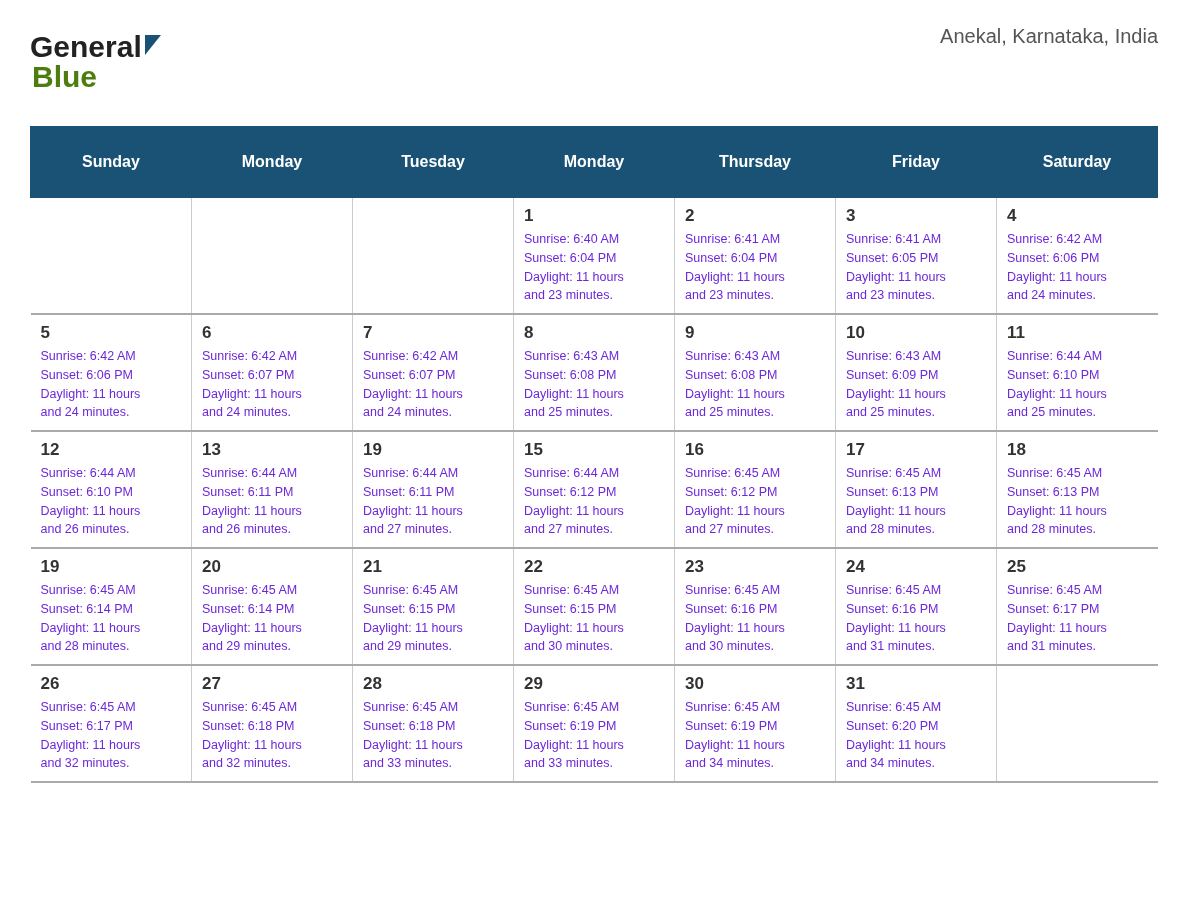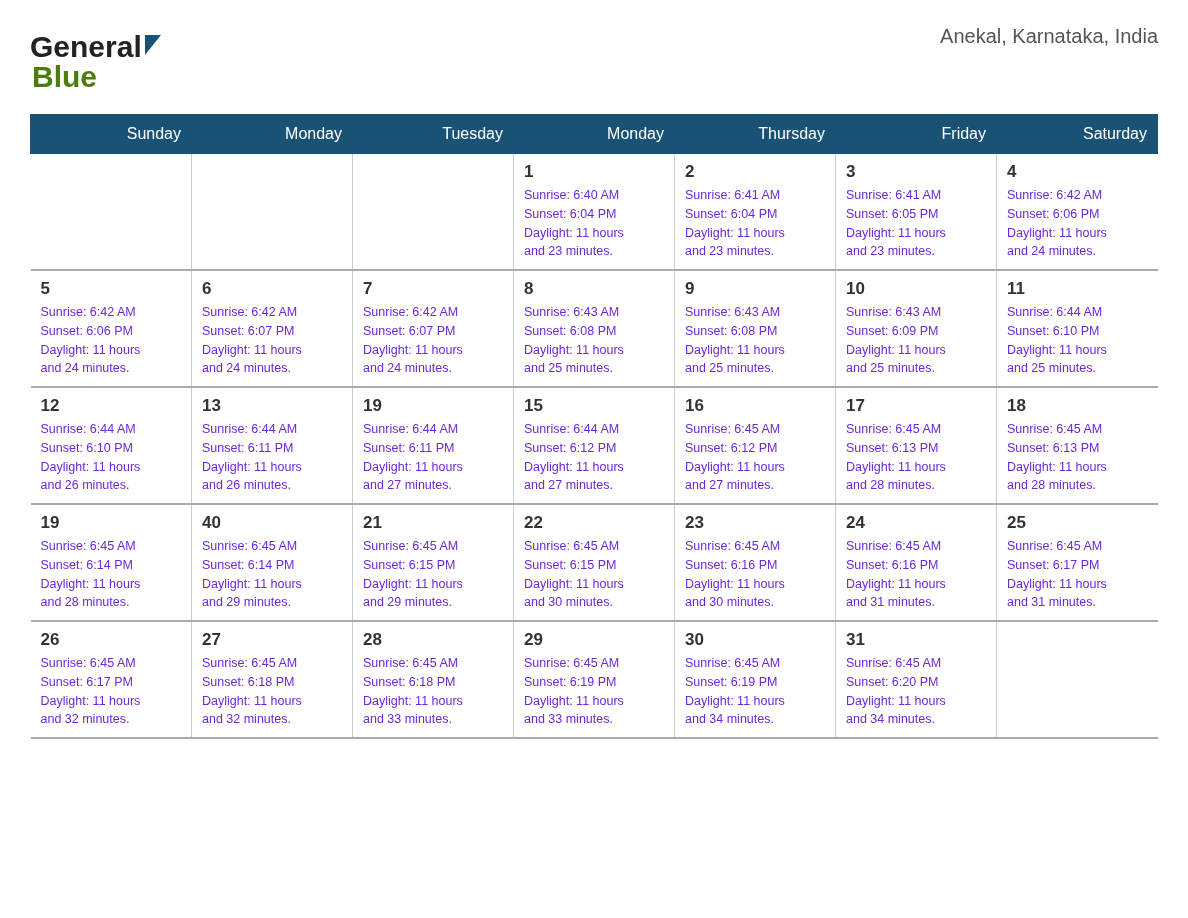--- a/index.html
+++ b/index.html
@@ -7,21 +7,21 @@
       font-family: Arial, sans-serif;
       background: #fff;
       width: 1188px;
       min-height: 918px;
       padding: 20px 30px;
     }
     .header {
       display: flex;
       justify-content: space-between;
       align-items: flex-start;
-      margin-bottom: 20px;
+      margin-bottom: 32px;
     }
     .title-section {
       text-align: right;
     }
     .month-title {
       font-size: 52px;
       font-weight: normal;
       color: #333;
       line-height: 1.1;
     }
@@ -33,24 +33,24 @@
     table {
       width: 100%;
       border-collapse: collapse;
       table-layout: fixed;
     }
     thead tr {
       background-color: #1a5276;
     }
     thead th {
       color: #fff;
-      text-align: right;
-      padding: 10px 10px;
+      text-align: center;
+      padding: 26px 10px;
       font-size: 16px;
-      font-weight: normal;
+      font-weight: bold;
       border: 1px solid #1a5276;
     }
     tbody tr {
       border-bottom: 2px solid #aaa;
     }
     tbody td {
       vertical-align: top;
       padding: 8px 10px;
       border-right: 1px solid #ccc;
       border-left: 1px solid #ccc;
@@ -219,21 +219,21 @@
           <span class="day-number">18</span>
           <div class="day-info">Sunrise: 6:45 AM<br>Sunset: 6:13 PM<br>Daylight: 11 hours<br>and 28 minutes.</div>
         </td>
       </tr>
       <tr>
         <td>
           <span class="day-number">19</span>
           <div class="day-info">Sunrise: 6:45 AM<br>Sunset: 6:14 PM<br>Daylight: 11 hours<br>and 28 minutes.</div>
         </td>
         <td>
-          <span class="day-number">40</span>
+          <span class="day-number">20</span>
           <div class="day-info">Sunrise: 6:45 AM<br>Sunset: 6:14 PM<br>Daylight: 11 hours<br>and 29 minutes.</div>
         </td>
         <td>
           <span class="day-number">21</span>
           <div class="day-info">Sunrise: 6:45 AM<br>Sunset: 6:15 PM<br>Daylight: 11 hours<br>and 29 minutes.</div>
         </td>
         <td>
           <span class="day-number">22</span>
           <div class="day-info">Sunrise: 6:45 AM<br>Sunset: 6:15 PM<br>Daylight: 11 hours<br>and 30 minutes.</div>
         </td>

